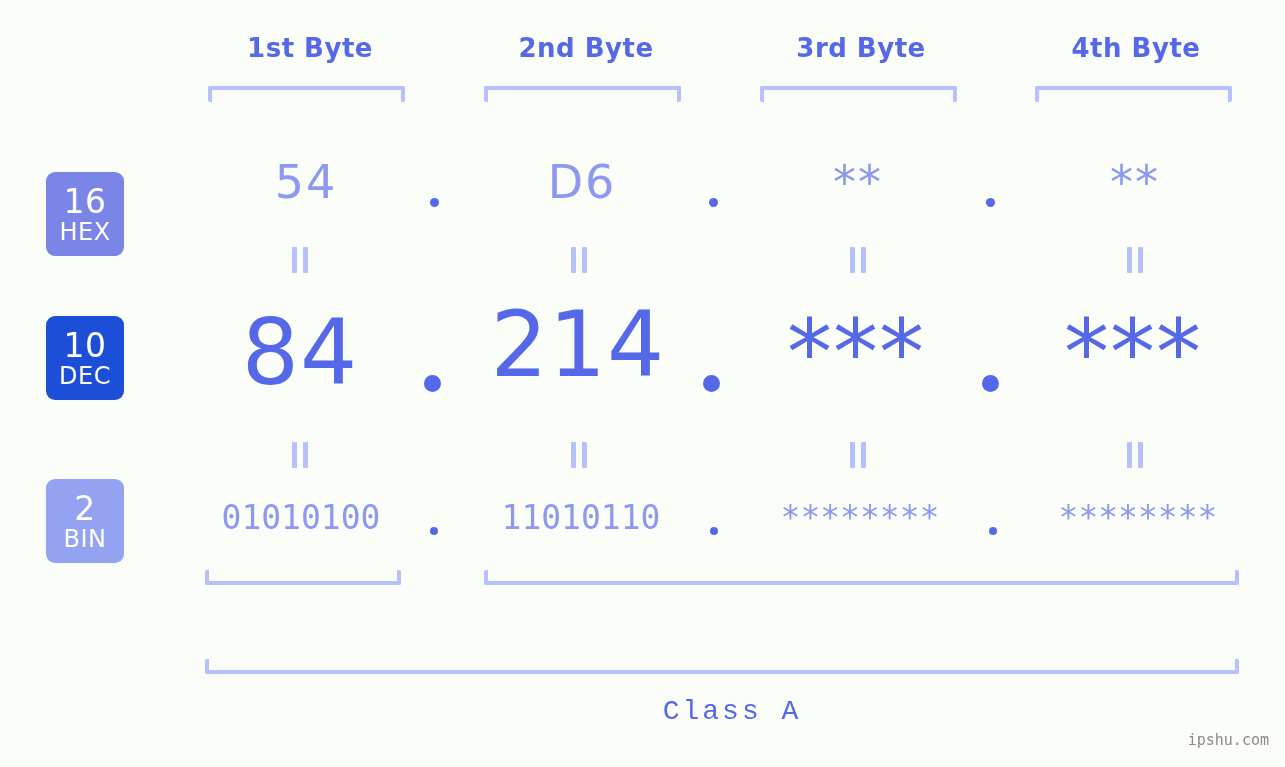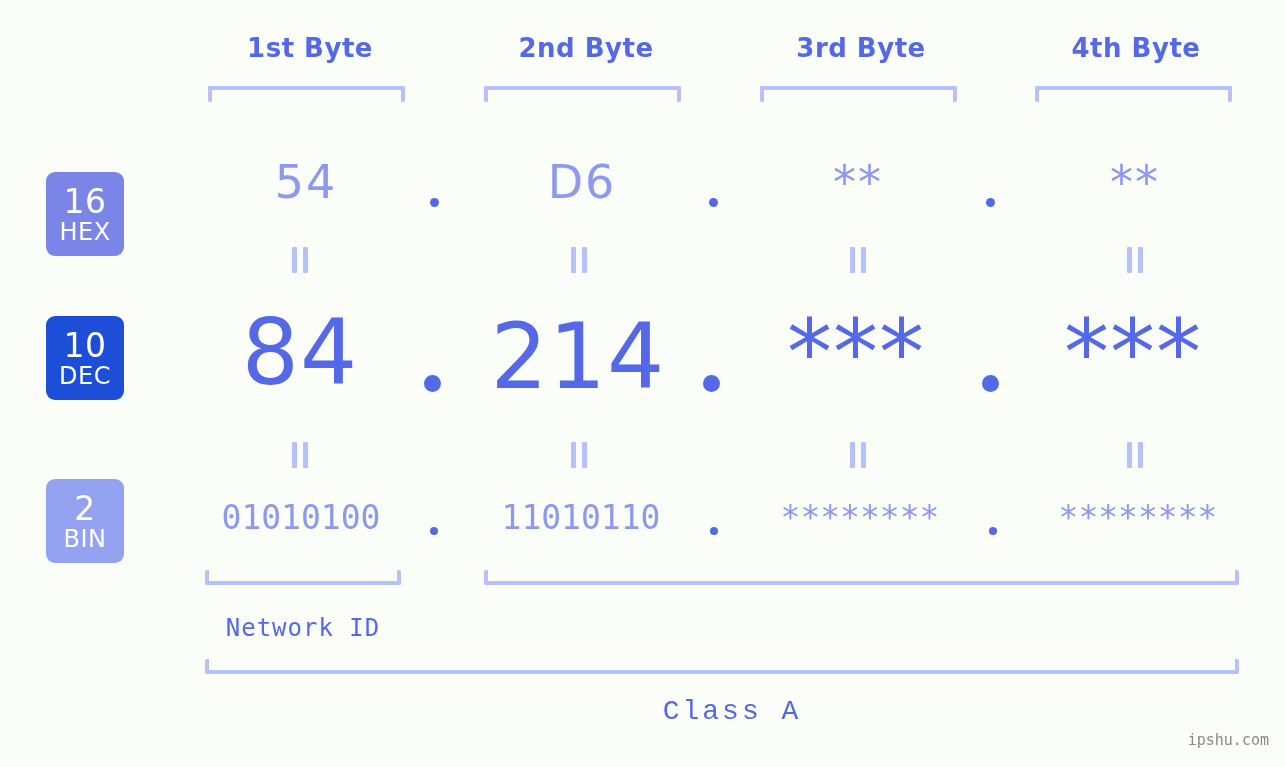--- a/index.html
+++ b/index.html
@@ -218,21 +218,21 @@
       <i></i>
     </div>
   <div class="eq" style="left:1127px; top:247px;">
       <i></i>
       <i></i>
     </div>
 
   <div class="row-dec">
     <div class="val-cell" style="left:180px; top:300px; width:240px;">84</div>
     <div class="dot dot-dec" style="left:424px; top:375px;"></div>
-    <div class="val-cell" style="left:458px; top:304px; width:240px;">214</div>
+    <div class="val-cell" style="left:458px; top:292px; width:240px;">214</div>
     <div class="dot dot-dec" style="left:703px; top:375px;"></div>
     <div class="val-cell" style="left:736px; top:300px; width:240px;">***</div>
     <div class="dot dot-dec" style="left:982px; top:375px;"></div>
     <div class="val-cell" style="left:1013px; top:300px; width:240px;">***</div>
   </div>
 
   <div class="eq" style="left:292px; top:442px;">
       <i></i>
       <i></i>
     </div>
@@ -255,20 +255,19 @@
     <div class="val-cell" style="left:461px; top:498px; width:240px;">11010110</div>
     <div class="dot dot-bin" style="left:710px; top:527px;"></div>
     <div class="val-cell" style="left:740px; top:498px; width:240px;">********</div>
     <div class="dot dot-bin" style="left:989px; top:527px;"></div>
     <div class="val-cell" style="left:1018px; top:498px; width:240px;">********</div>
   </div>
 
   <div class="bot-bracket" style="left:205px; top:570px; width:196px;"></div>
   <div class="bot-bracket" style="left:484px; top:570px; width:755px;"></div>
 
-  <div class="id-label" style="left:183px; top:614px; width:240px;">Network ID</div>
 
   <div class="bot-bracket" style="left:205px; top:659px; width:1034px;"></div>
   <div class="class-label" style="left:602px; top:696px; width:260px;">Class A</div>
 
   <div class="watermark">ipshu.com</div>
 
 </div>
 
 </body></html>

